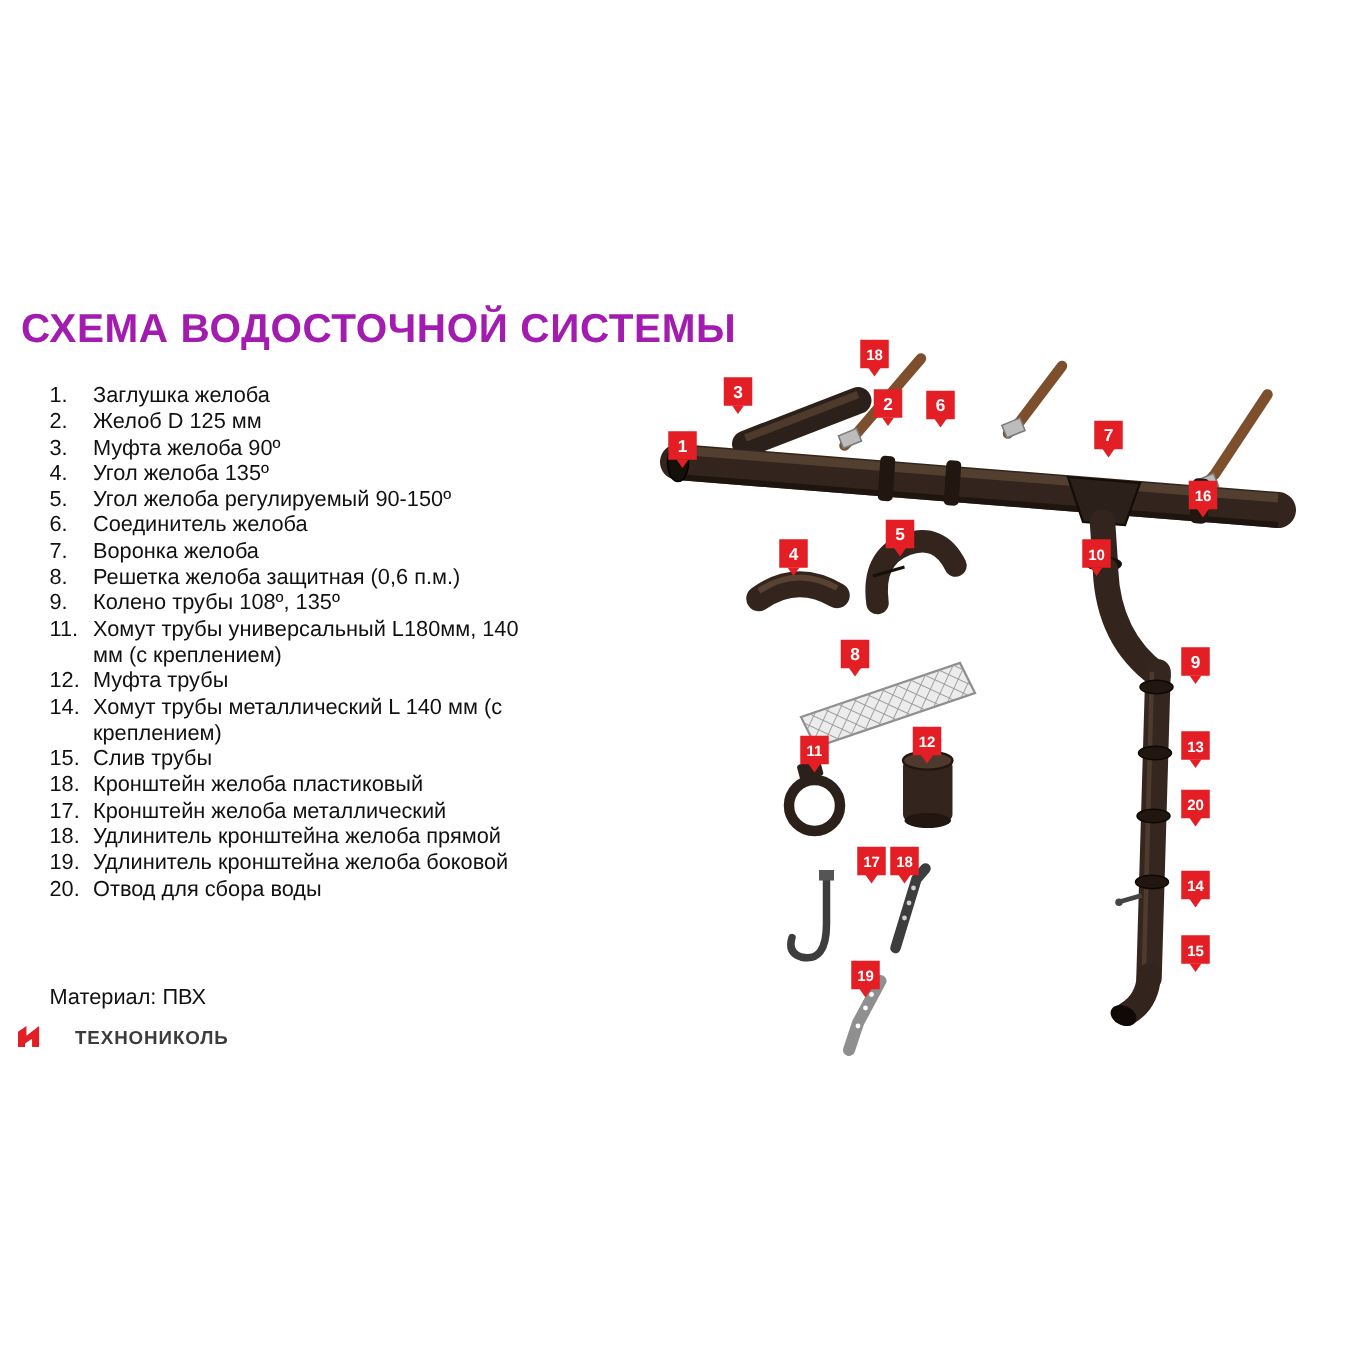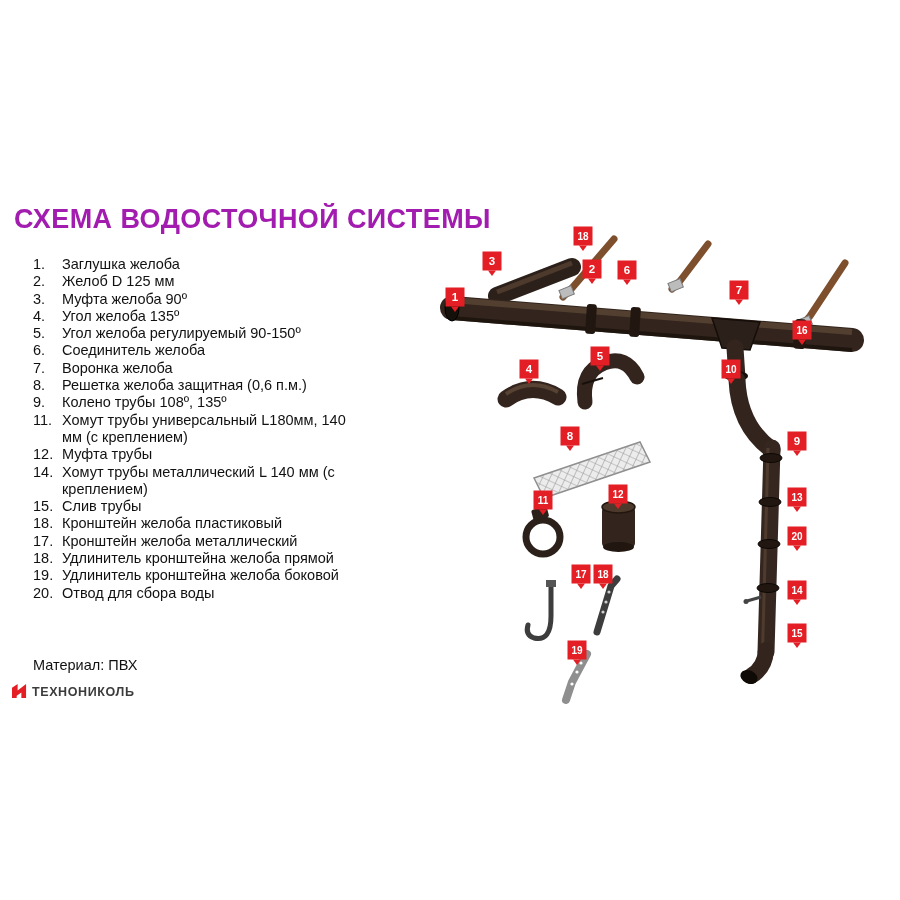--- a/index.html
+++ b/index.html
@@ -42,21 +42,21 @@
     line-height: 18px;
     color: #111111;
     margin-top: 15px;
   }
   .brand {
     position: absolute;
     left: 12px;
     top: 684px;
     display: flex;
     align-items: center;
-    gap: 5px;
+    gap: 23px;
   }
   .brand-text {
     font-size: 12.5px;
     font-weight: bold;
     letter-spacing: 0.6px;
     color: #3c3c3c;
   }
   .diagram {
     position: absolute;
     left: 430px;

